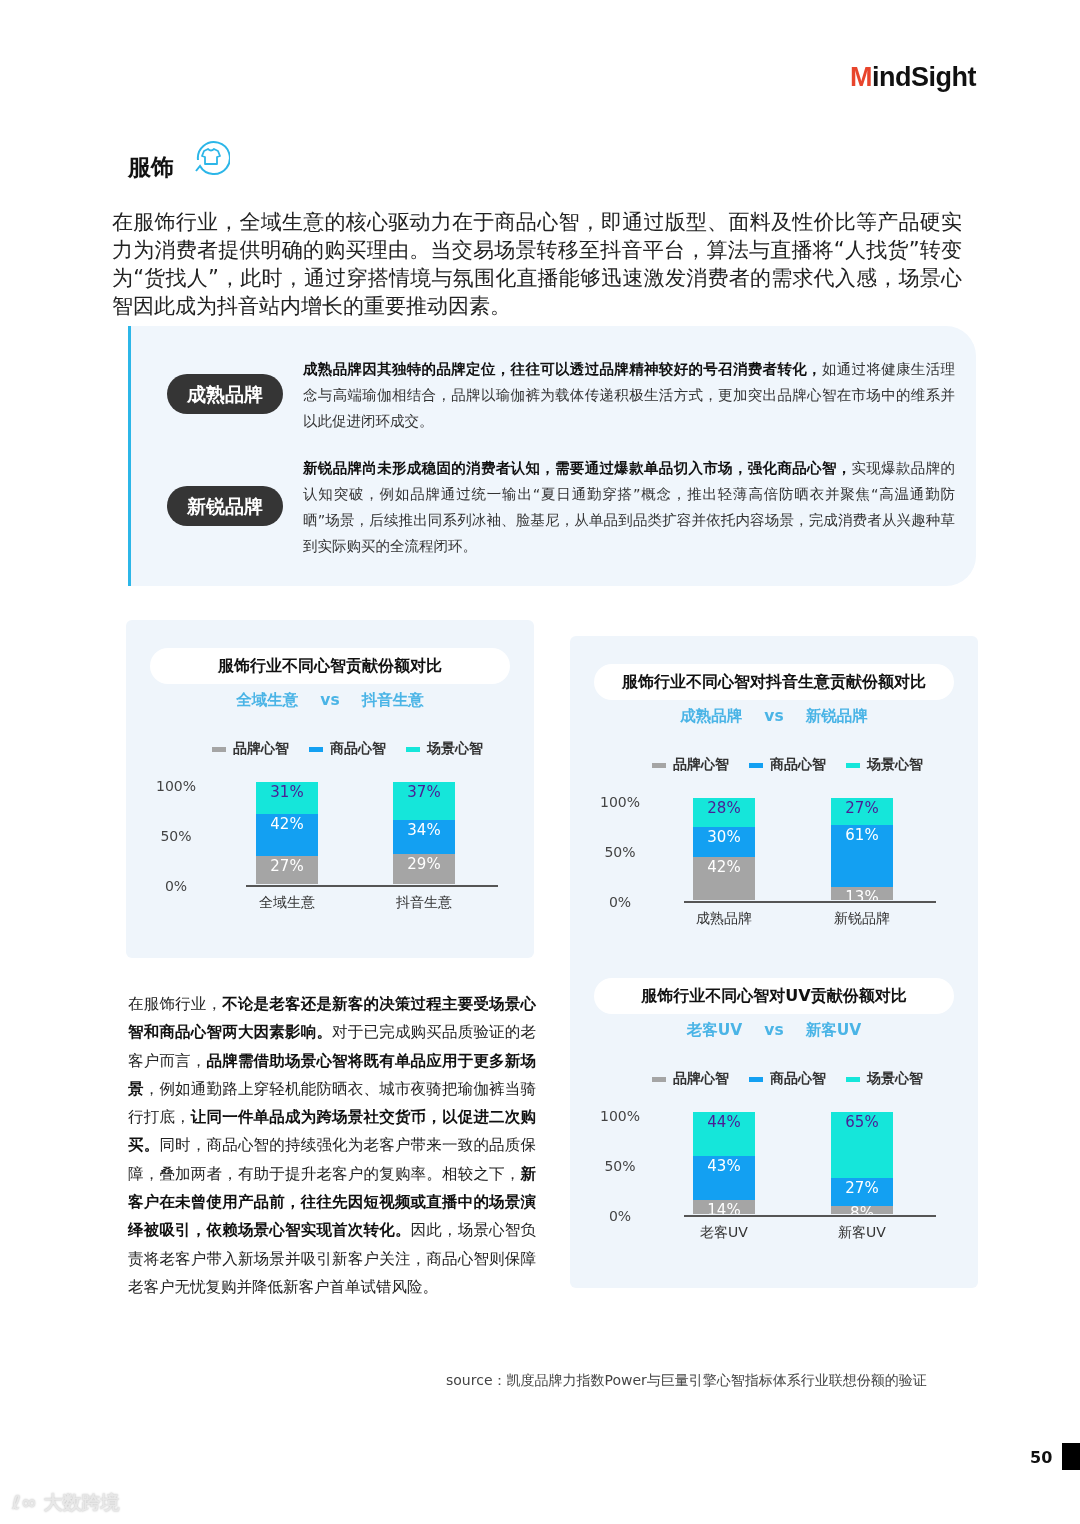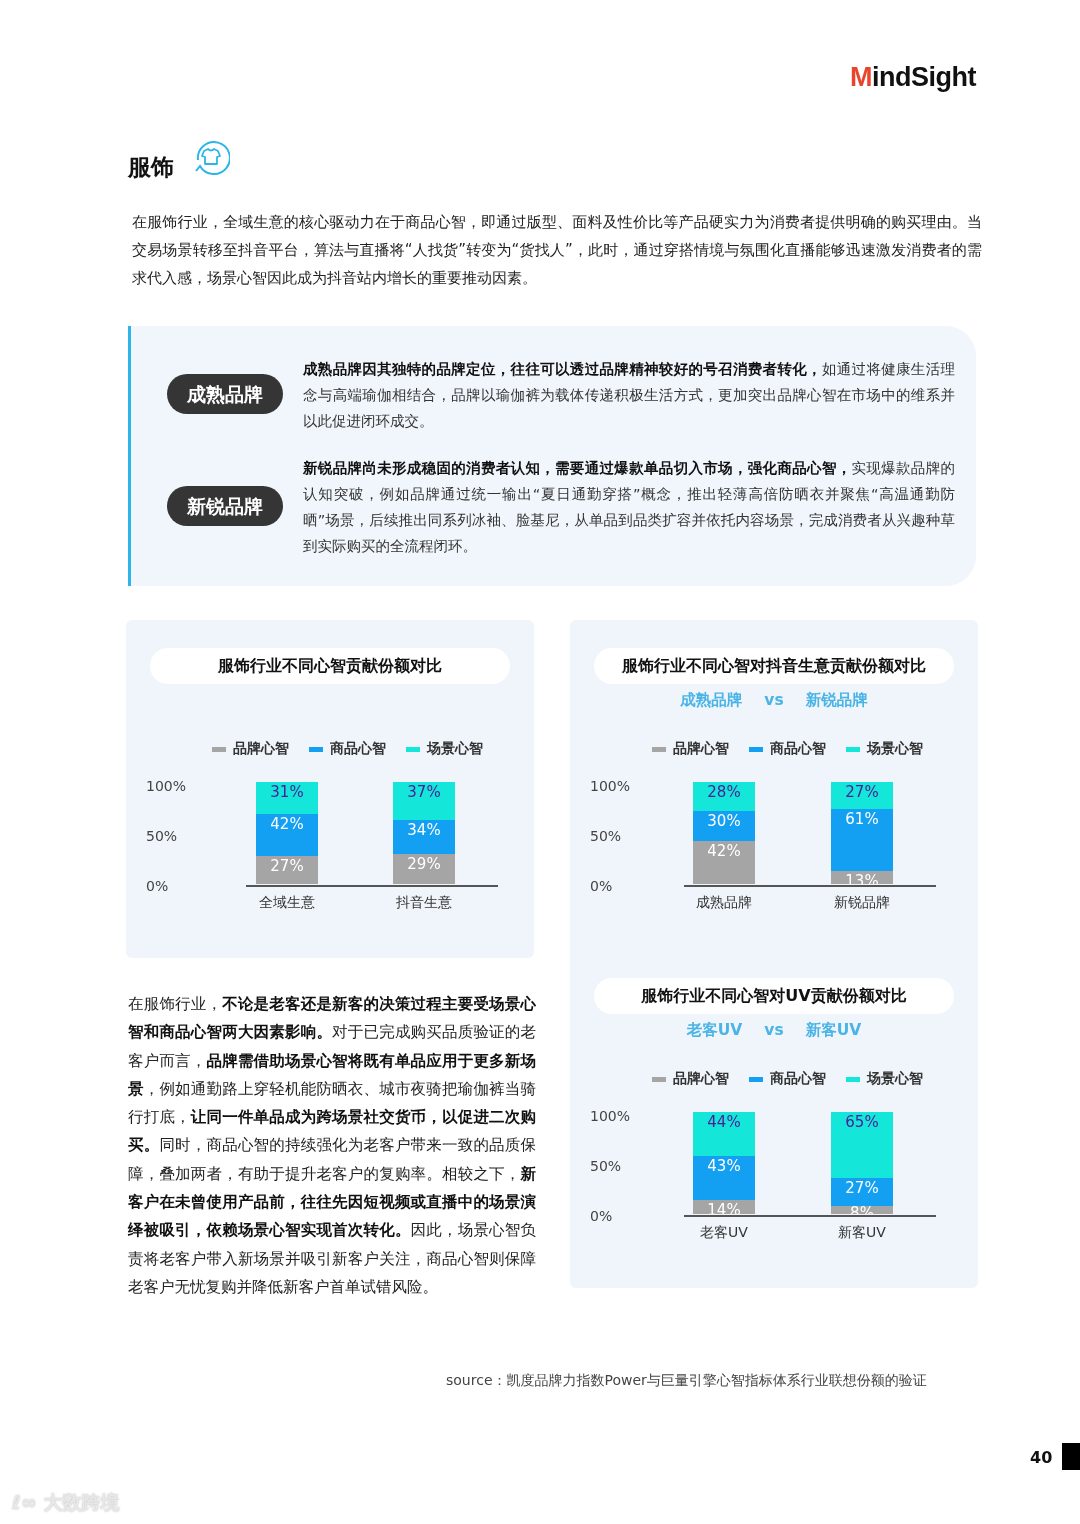--- a/index.html
+++ b/index.html
@@ -5,36 +5,36 @@
   * { box-sizing: border-box; margin: 0; padding: 0; }
   html, body { width: 1080px; height: 1524px; background: #ffffff; overflow: hidden; }
   body { position: relative; font-family: "DejaVu Sans", "Liberation Sans", sans-serif; color: #222; }
 
   .logo { position: absolute; left: 850px; top: 62px; font-family: "Liberation Sans", sans-serif; font-weight: 700; font-size: 27px; letter-spacing: -0.5px; color: #111; }
   .logo .m { color: #e8452c; }
 
   .section-title { position: absolute; left: 128px; top: 152px; font-size: 23px; font-weight: 700; color: #111; }
   .shirt-icon { position: absolute; left: 190px; top: 138px; width: 40px; height: 38px; }
 
-  .intro { position: absolute; left: 132px; top: 208px; width: 850px; font-size: 15px; line-height: 28px; color: #222; text-align: justify; }
+  .intro { position: absolute; left: 112px; top: 208px; width: 850px; font-size: 21px; line-height: 28px; color: #222; text-align: justify; }
 
   .panel { position: absolute; left: 128px; top: 326px; width: 848px; height: 260px; background: #f0f6fc; border-radius: 0 30px 30px 0; border-left: 3px solid #2cb6e8; }
   .pill { position: absolute; left: 36px; width: 116px; height: 40px; background: #353535; color: #fff; border-radius: 20px; font-size: 19px; font-weight: 700; text-align: center; line-height: 40px; }
   .panel-text { position: absolute; left: 172px; width: 652px; font-size: 14.5px; line-height: 26px; color: #333; text-align: justify; }
   .panel-text b { color: #111; }
 
   .card { position: absolute; background: #eff5fb; border-radius: 6px; }
   .card-title { position: absolute; left: 24px; right: 24px; top: 28px; height: 36px; background: #fff; border-radius: 18px; text-align: center; font-size: 16px; font-weight: 700; line-height: 36px; color: #111; }
   .card-sub { position: absolute; left: 0; right: 0; top: 70px; text-align: center; font-size: 15.5px; font-weight: 700; color: #4ab4e6; }
   .card-sub .vs { margin: 0 22px; }
   .legend { position: absolute; top: 120px; left: 86px; font-size: 14px; color: #333; display: flex; gap: 20px; font-weight: bold; }
   .legend .item { display: flex; align-items: center; gap: 7px; }
   .legend .sw { width: 14px; height: 5px; display: inline-block; }
   .plot { position: absolute; left: 0; top: 150px; width: 100%; height: 150px; }
-  .ytick { position: absolute; left: 20px; width: 60px; text-align: left; font-size: 14px; color: #444; }
+  .ytick { position: absolute; left: 20px; width: 60px; text-align: center; font-size: 14px; color: #444; }
   .axis { position: absolute; left: 120px; width: 252px; height: 1.5px; background: #555; top: 115px; }
   .bar { position: absolute; width: 62px; top: 12px; height: 102px; display: flex; flex-direction: column; }
   .seg { display: flex; align-items: flex-start; justify-content: center; font-size: 15px; line-height: 20px; overflow: hidden; }
   .seg.scene { background: #15e6da; color: #4c1d95; }
   .seg.goods { background: #13a0f2; color: #fff; }
   .seg.brand { background: #a5a5a5; color: #fff; }
   .xlab { position: absolute; top: 124px; width: 100px; text-align: center; font-size: 14px; color: #333; }
 
   .body2 { position: absolute; left: 128px; top: 990px; width: 408px; font-size: 15.5px; line-height: 28.3px; color: #222; text-align: justify; }
   .body2 b { color: #111; }
@@ -59,20 +59,21 @@
 
 <div class="panel">
   <div class="pill" style="top:48px">成熟品牌</div>
   <p class="panel-text" style="top:30px"><b>成熟品牌因其独特的品牌定位，往往可以透过品牌精神较好的号召消费者转化，</b><span>如通过将健康生活理念与高端瑜伽相结合，品牌以瑜伽裤为载体传递积极生活方式，更加突出品牌心智在市场中的维系并以此促进闭环成交。</span></p>
   <div class="pill" style="top:160px">新锐品牌</div>
   <p class="panel-text" style="top:129px"><b>新锐品牌尚未形成稳固的消费者认知，需要通过爆款单品切入市场，强化商品心智，</b><span>实现爆款品牌的认知突破，例如品牌通过统一输出“夏日通勤穿搭”概念，推出轻薄高倍防晒衣并聚焦“高温通勤防晒”场景，后续推出同系列冰袖、脸基尼，从单品到品类扩容并依托内容场景，完成消费者从兴趣种草到实际购买的全流程闭环。</span></p>
 </div>
 
 <div class="card" style="left:126px; top:620px; width:408px; height:338px;">
   <div class="card-title">服饰行业不同心智贡献份额对比</div>
+  <div class="card-sub"><span>全域生意</span><span class="vs">vs</span><span>抖音生意</span></div>
   <div class="legend">
     <span class="item">
         <span class="sw" style="background:#a5a5a5"></span>
         <span>品牌心智</span>
       </span>
     <span class="item">
         <span class="sw" style="background:#13a0f2"></span>
         <span>商品心智</span>
       </span>
     <span class="item">
@@ -93,21 +94,21 @@
     <div class="bar" style="left:267px">
       <div class="seg scene" style="flex:37">37%</div>
       <div class="seg goods" style="flex:34">34%</div>
       <div class="seg brand" style="flex:29">29%</div>
     </div>
     <div class="xlab" style="left:111px">全域生意</div>
     <div class="xlab" style="left:248px">抖音生意</div>
   </div>
 </div>
 
-<div class="card" style="left:570px; top:620px; width:408px; height:338px;">
+<div class="card" style="left:570px; top:636px; width:408px; height:338px;">
   <div class="card-title">服饰行业不同心智对抖音生意贡献份额对比</div>
   <div class="card-sub"><span>成熟品牌</span><span class="vs">vs</span><span>新锐品牌</span></div>
   <div class="legend" style="left:82px">
     <span class="item">
         <span class="sw" style="background:#a5a5a5"></span>
         <span>品牌心智</span>
       </span>
     <span class="item">
         <span class="sw" style="background:#13a0f2"></span>
         <span>商品心智</span>
@@ -171,14 +172,14 @@
       <div class="seg goods" style="flex:27">27%</div>
       <div class="seg brand" style="flex:8; line-height:14px">8%</div>
     </div>
     <div class="xlab" style="left:104px">老客UV</div>
     <div class="xlab" style="left:242px">新客UV</div>
   </div>
 </div>
 
 <div class="source">source：凯度品牌力指数Power与巨量引擎心智指标体系行业联想份额的验证</div>
 <div class="watermark"><span>ℓ∞ </span><span>大数跨境</span></div>
-<div class="page-num">40</div>
+<div class="page-num">50</div>
 <div class="page-block"></div>
 
 </body></html>

